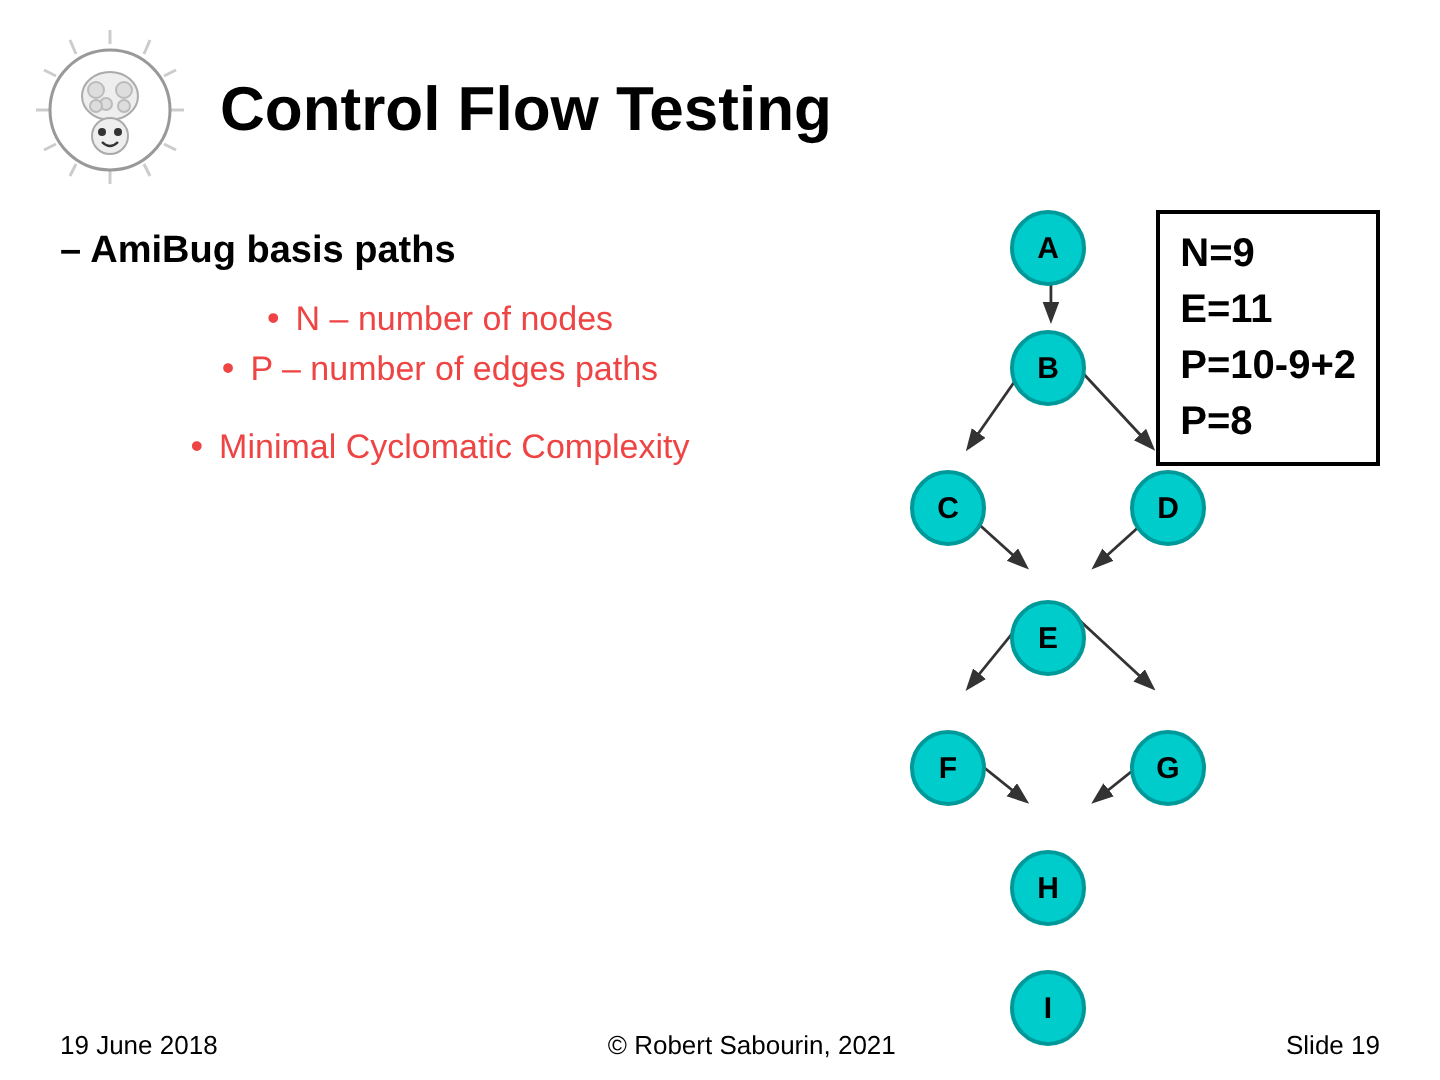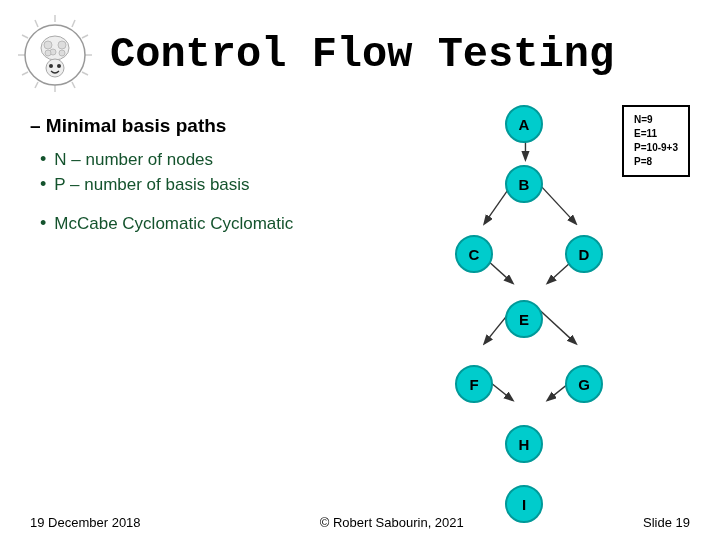--- a/index.html
+++ b/index.html
@@ -18,24 +18,24 @@
       align-items: center;
       padding: 10px 20px 5px 10px;
     }
     .logo-img {
       width: 90px;
       height: 90px;
       margin-right: 10px;
       flex-shrink: 0;
     }
     .title {
-      font-size: 42px;
-      font-weight: bold;
-      color: #000;
-      font-family: Liberation Mono, monospace;
+      font-size: 31px;
+      font-weight: bold;
+      color: #000;
+      font-family: Liberation Sans, sans-serif;
     }
 
     
     .main {
       display: flex;
       padding: 0 30px 0 30px;
       margin-top: 0px;
     }
 
     
@@ -52,23 +52,24 @@
     }
 
     .bullet-list {
       list-style: none;
       padding-left: 10px;
       margin-bottom: 18px;
     }
     .bullet-list li {
       font-size: 17px;
       margin-bottom: 4px;
-      color: #14532d;
+      color: #ef4444;
       display: flex;
       align-items: center;
+      justify-content: center;
     }
     .bullet-list li::before {
       content: '•';
       margin-right: 8px;
       font-size: 18px;
     }
 
     
     .right-panel {
       width: 290px;
@@ -99,21 +100,21 @@
       z-index: 10;
     }
 
     
     .info-box {
       position: absolute;
       top: 10px;
       right: 0px;
       border: 2px solid #000;
       padding: 6px 10px;
-      font-size: 10px;
+      font-size: 20px;
       font-weight: bold;
       line-height: 1.4;
       background: white;
     }
 
     
     .graph-svg {
       position: absolute;
       top: 0;
       left: 0;
@@ -182,44 +183,44 @@
 
     <path d="M41 61 Q45 65 49 61" fill="none" stroke="#333" stroke-width="1.2"></path>
   </svg>
 
   <h1 class="title">Control Flow Testing</h1>
 </div>
 
 <div class="main">
 
   <div class="left-panel">
-    <div class="minimal-basis">– Minimal basis paths</div>
+    <div class="minimal-basis">– AmiBug basis paths</div>
 
     <ul class="bullet-list">
       <li>
           <span>N – number of nodes</span>
         </li>
       <li>
-          <span>P – number of basis basis</span>
+          <span>P – number of edges paths</span>
         </li>
     </ul>
 
     <ul class="bullet-list">
       <li>
-          <span>McCabe Cyclomatic Cyclomatic</span>
+          <span>Minimal Cyclomatic Complexity</span>
         </li>
     </ul>
   </div>
 
   <div class="right-panel">
 
     <div class="info-box">
       <div>N=9</div>
       <div>E=11</div>
-      <div>P=10-9+3</div>
+      <div>P=10-9+2</div>
       <div>P=8</div>
     </div>
 
     <div class="graph-container">
 
       <svg class="graph-svg" viewBox="0 0 290 430">
         <defs>
           <marker id="arrow" markerWidth="8" markerHeight="8" refX="6" refY="3" orient="auto">
             <path d="M0,0 L0,6 L8,3 z" fill="#333"></path>
           </marker>
@@ -255,18 +256,18 @@
           <div class="node" style="left: 55px; top: 270px;">F</div>
           <div class="node" style="left: 165px; top: 270px;">G</div>
           <div class="node" style="left: 105px; top: 330px;">H</div>
           <div class="node" style="left: 105px; top: 390px;">I</div>
         </div>
     </div>
   </div>
 </div>
 
 <div class="footer">
-  <span>19 December 2018</span>
+  <span>19 June 2018</span>
   <span>© Robert Sabourin, 2021</span>
   <div class="footer-right">
     <div>Slide 19</div>
   </div>
 </div>
 
 </body></html>

